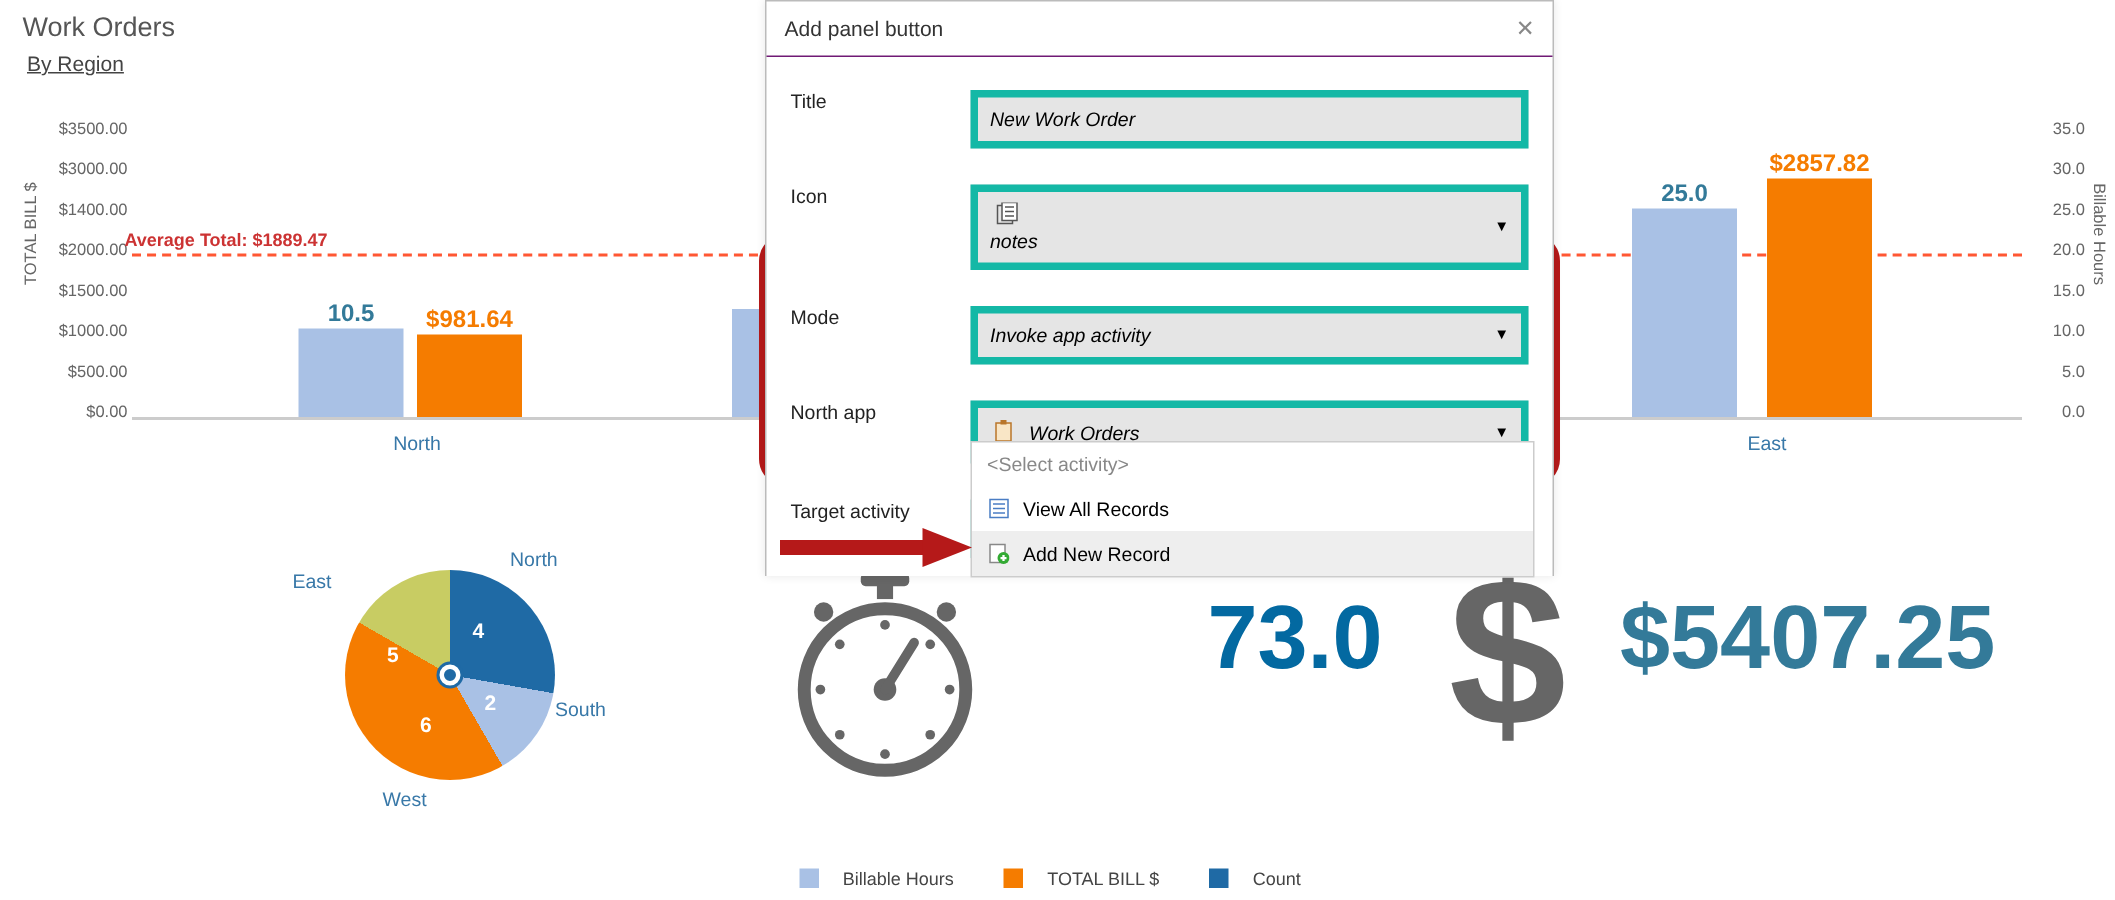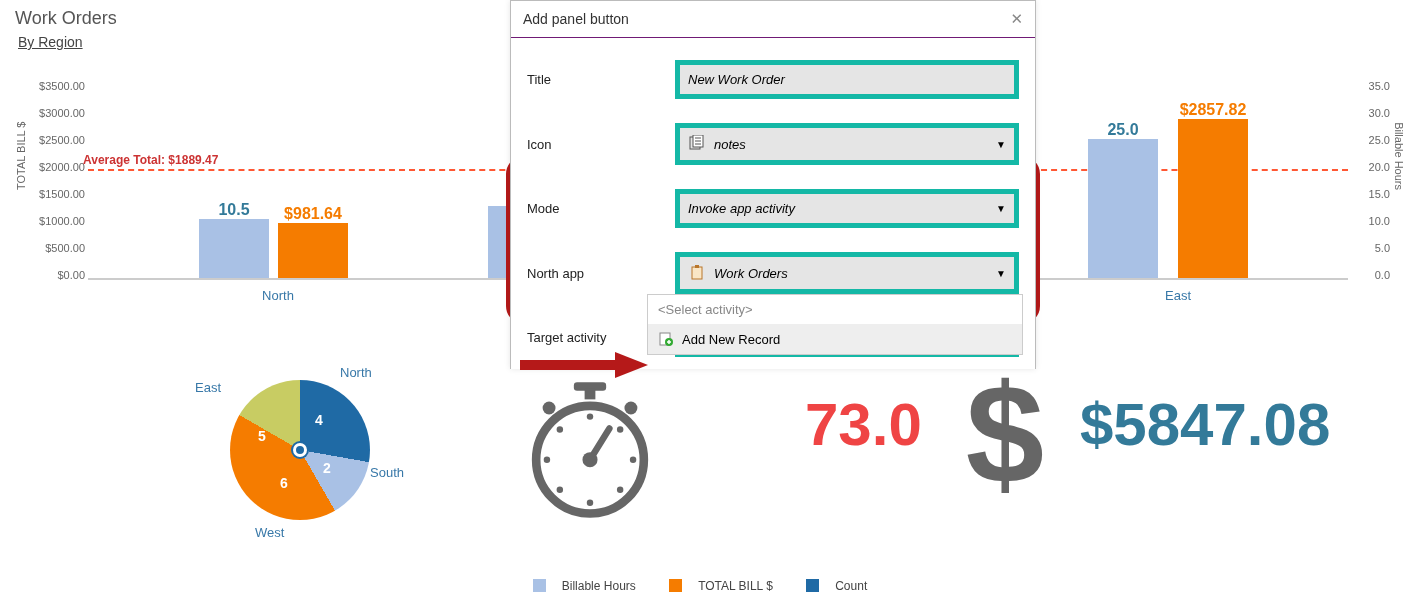--- a/index.html
+++ b/index.html
@@ -31,29 +31,29 @@
   .lb { background:#a9c1e5;} .ob { background:#f57c00;} .db { background:#1f6aa5;}
 
   .pie-wrap { position:absolute; left:175px; top:360px; width:250px; height:210px; }
   .pie { width:140px; height:140px; border-radius:50%; position:absolute; left:55px; top:20px;
          background: conic-gradient(#1f6aa5 0deg 100deg, #a9c1e5 100deg 150deg, #f57c00 150deg 300deg, #c8cc63 300deg 360deg); }
   .pie-center { position:absolute; left:63px; top:63px; width:14px; height:14px; background:#1f6aa5; border-radius:50%; border:3px solid #fff; box-shadow:0 0 0 2px #1f6aa5;}
   .pie-num { position:absolute; font-size:14px; font-weight:bold; color:#fff;}
   .pie-label { position:absolute; font-size:13px; color:#3878a8;}
 
   .kpi-timer { position:absolute; left:525px; top:380px; }
-  .kpi-rate { position:absolute; left:805px; top:390px; font-size:60px; font-weight:bold; color:#ef4444;}
+  .kpi-rate { position:absolute; left:805px; top:390px; font-size:60px; font-weight:bold; color:#0369a1;}
   .kpi-dollar-icon { position:absolute; left:955px; top:375px;}
   .kpi-dollar { position:absolute; left:1080px; top:390px; font-size:60px; font-weight:bold; color:#337a99;}
 
   .modal { position:absolute; left:510px; top:0; width:526px; background:#fff; border:1px solid #bbb; border-bottom:none; box-shadow:0 0 6px rgba(0,0,0,0.1); z-index:10; }
   .modal-header { display:flex; justify-content:space-between; align-items:center; padding:9px 12px; font-size:14px; color:#333; border-bottom:1px solid #701a75;}
   .close-x { color:#888; font-size:15px; cursor:pointer;}
   .modal-body { padding:10px 0 0 0;}
-  .form-row { display:flex; align-items:center; padding:12px 16px; font-size:13px;gap:28px;}
+  .form-row { display:flex; align-items:flex-start; padding:12px 16px; font-size:13px;}
   .form-row label { width:120px; color:#222;}
   .form-input, .form-select { flex:1; border:5px solid #14b8a6; padding:7px 8px; font-size:13px; background:#e5e5e5;font-style:italic; }
   .form-select { display:flex; align-items:center; justify-content:space-between; cursor:pointer;}
   .form-select .icon-mini { width:18px; height:18px; margin-right:8px; display:inline-flex; align-items:center; justify-content:center;}
   .caret { font-size:10px;}
   .highlight-box { position:absolute; left:506px; top:156px; width:534px; height:168px; border:4px solid #b51919; border-radius:18px; z-index:9;}
   .dropdown-list { position:absolute; left:647px; top:294px; width:376px; background:#fff; border:1px solid #ccc; z-index:12; font-size:13px;}
   .dropdown-list div { padding:7px 10px; display:flex; align-items:center; cursor:pointer;}
   .dropdown-list .sel { color:#888; font-style:normal;}
   .dropdown-list .hover { background:#eee;}
@@ -66,21 +66,21 @@
 <div class="page-title">Work Orders</div>
 <div class="subtitle">By Region</div>
 
 <div class="chart-area">
   <div class="y-axis-left">TOTAL BILL $</div>
   <div class="y-axis-right">Billable Hours</div>
 
   <div class="yticks-left">
     <div>$3500.00</div>
       <div>$3000.00</div>
-    <div>$2500.00</div>
+    <div>$1400.00</div>
       <div>$2000.00</div>
     <div>$1500.00</div>
       <div>$1000.00</div>
     <div>$500.00</div>
       <div>$0.00</div>
   </div>
   <div class="yticks-right">
     <div>35.0</div>
       <div>30.0</div>
     <div>25.0</div>
@@ -154,21 +154,21 @@
     <circle cx="60" cy="74" r="7" fill="#666"></circle>
     <line x1="60" y1="74" x2="78" y2="45" stroke="#666" stroke-width="6" stroke-linecap="round"></line>
   </svg>
 </div>
 <div class="kpi-rate">73.0</div>
 <div class="kpi-dollar-icon">
   <svg width="100" height="130" viewBox="0 0 80 120">
     <text x="40" y="100" text-anchor="middle" font-size="130" font-weight="900" fill="#666" font-family="Arial">$</text>
   </svg>
 </div>
-<div class="kpi-dollar">$5847.08</div>
+<div class="kpi-dollar">$5407.25</div>
 
 <div class="legend">
   <span>
       <i class="lb"></i>
       <span>Billable Hours</span>
     </span>
   <span>
       <i class="ob"></i>
       <span>TOTAL BILL $</span>
     </span>
@@ -184,21 +184,21 @@
     <span class="close-x">✕</span>
   </div>
   <div class="modal-body">
     <div class="form-row">
       <label>Title</label>
       <input class="form-input" value="New Work Order" style="">
     </div>
     <div class="form-row">
       <label>Icon</label>
       <div class="form-select">
-        <span style="display:flex;align-items:center;">
+        <span style="display:flex;align-items:center;flex-direction:column;">
           <span class="icon-mini">
             <svg width="18" height="18">
                 <rect x="2" y="2" width="10" height="12" fill="none" stroke="#555"></rect>
                 <rect x="5" y="0" width="10" height="12" fill="#fff" stroke="#555"></rect>
                 <line x1="7" y1="3" x2="13" y2="3" stroke="#555"></line>
                 <line x1="7" y1="6" x2="13" y2="6" stroke="#555"></line>
                 <line x1="7" y1="9" x2="13" y2="9" stroke="#555"></line>
               </svg>
           </span>
           <span>notes</span>
@@ -237,20 +237,31 @@
     </div>
   </div>
 </div>
 
 <div class="highlight-box"></div>
 
 <div class="dropdown-list">
   <div class="sel">
     <span>&lt;Select activity&gt;</span>
   </div>
+  <div>
+    <span class="dd-icon">
+      <svg width="14" height="14">
+          <rect x="1" y="1" width="12" height="12" fill="#fff" stroke="#4a7dc4"></rect>
+          <line x1="3" y1="4" x2="11" y2="4" stroke="#4a7dc4"></line>
+          <line x1="3" y1="7" x2="11" y2="7" stroke="#4a7dc4"></line>
+          <line x1="3" y1="10" x2="11" y2="10" stroke="#4a7dc4"></line>
+        </svg>
+    </span>
+    <span>View All Records</span>
+  </div>
   <div class="hover">
     <span class="dd-icon">
       <svg width="14" height="14">
           <rect x="1" y="1" width="10" height="12" fill="#fff" stroke="#888"></rect>
           <circle cx="10" cy="10" r="4" fill="#3a3"></circle>
           <line x1="10" y1="8" x2="10" y2="12" stroke="#fff" stroke-width="1.5"></line>
           <line x1="8" y1="10" x2="12" y2="10" stroke="#fff" stroke-width="1.5"></line>
         </svg>
     </span>
     <span>Add New Record</span>

